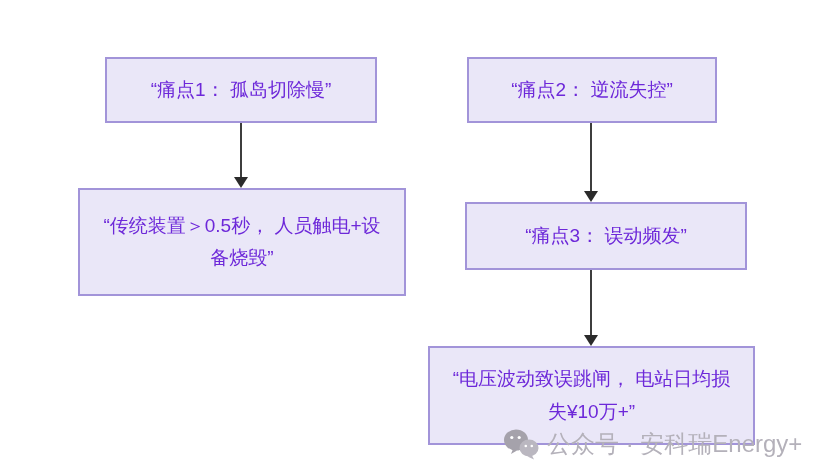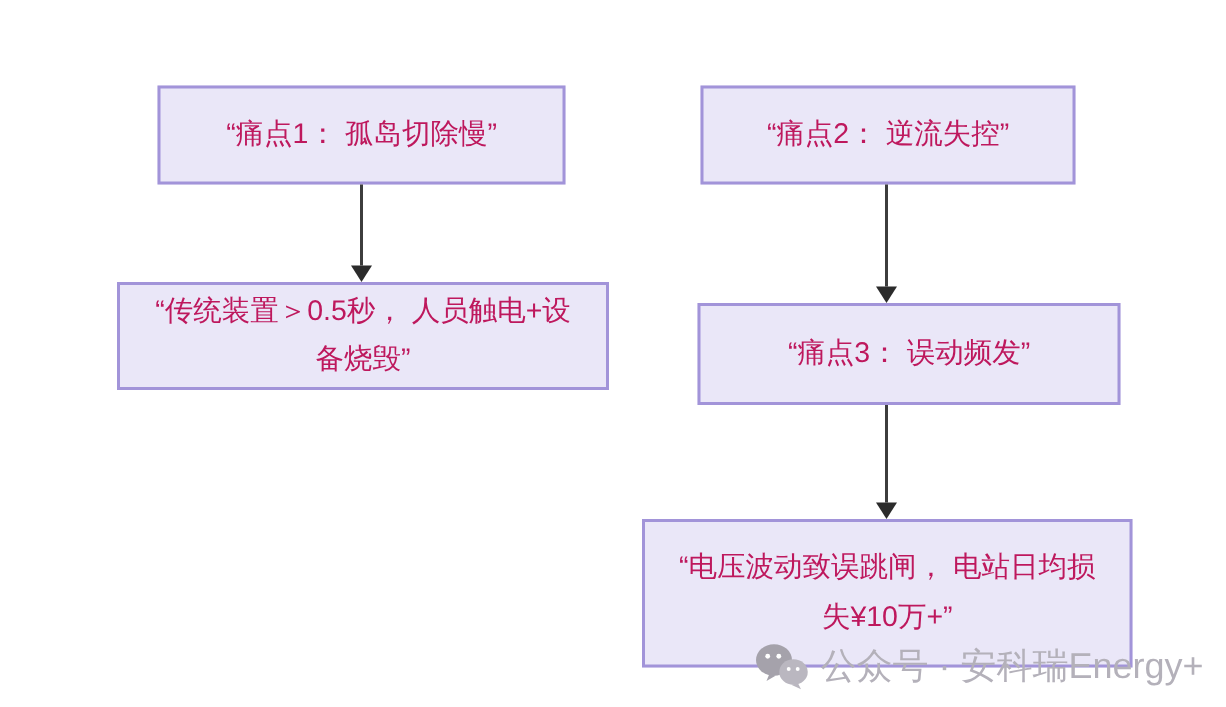--- a/index.html
+++ b/index.html
@@ -17,27 +17,27 @@
   }
   .node {
     position: absolute;
     background: #eae7f8;
     border: 2px solid #a294d9;
     box-sizing: border-box;
     display: flex;
     align-items: center;
     justify-content: center;
     text-align: center;
-    color: #be185d;
+    color: #6d28d9;
     font-size: 19px;
     line-height: 1.7;
     padding: 4px 18px;
   }
   .node-pain1        { left: 105px; top: 57px;  width: 272px; height: 66px; }
-  .node-pain1-detail { left: 78px;  top: 188px; width: 328px; height: 72px; }
+  .node-pain1-detail { left: 78px;  top: 188px; width: 328px; height: 108px; }
   .node-pain2        { left: 467px; top: 57px;  width: 250px; height: 66px; }
   .node-pain3        { left: 465px; top: 202px; width: 282px; height: 68px; }
   .node-pain3-detail { left: 428px; top: 346px; width: 327px; height: 99px; }
 
   .arrow {
     position: absolute;
     width: 14px;
   }
   .arrow .shaft {
     position: absolute;

